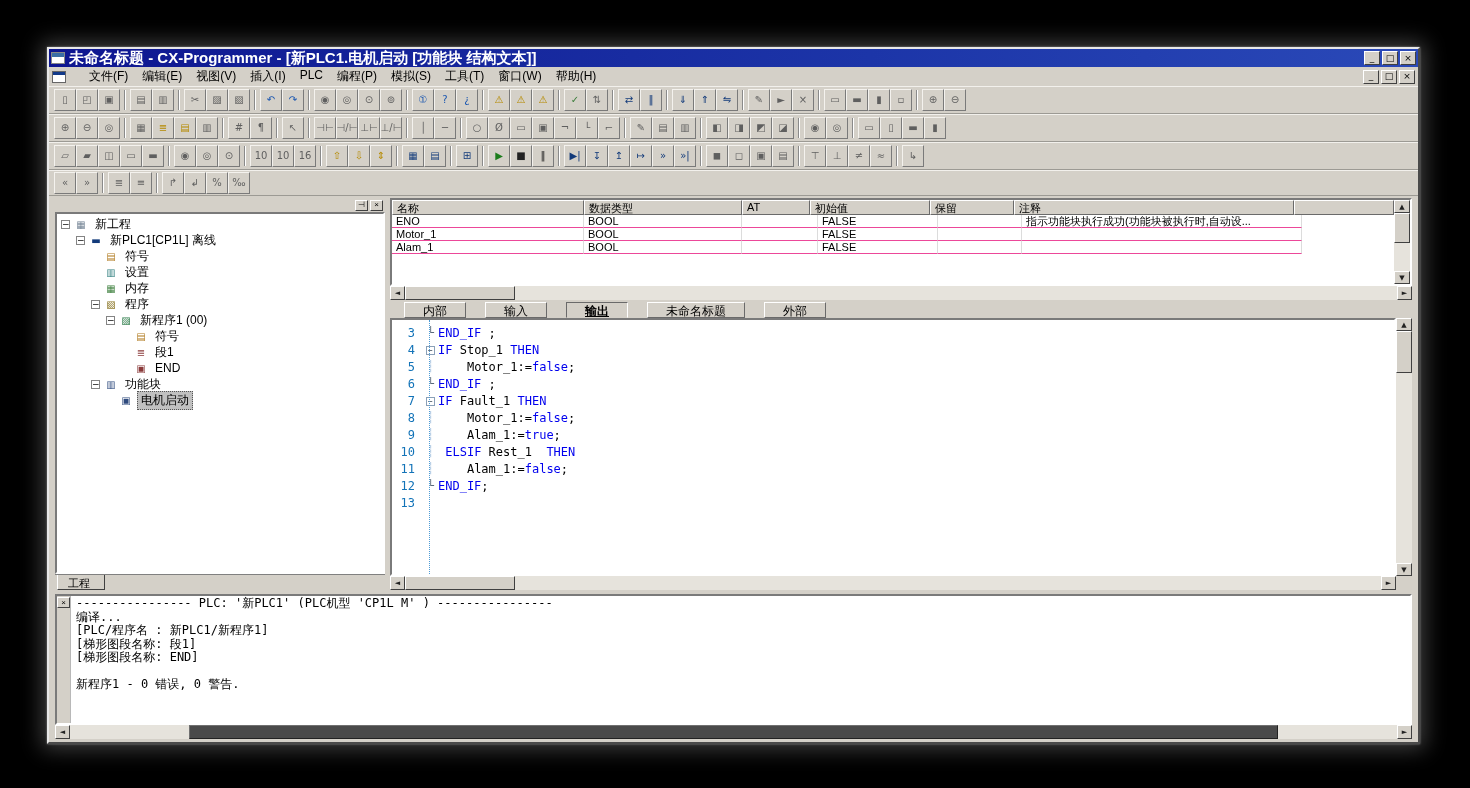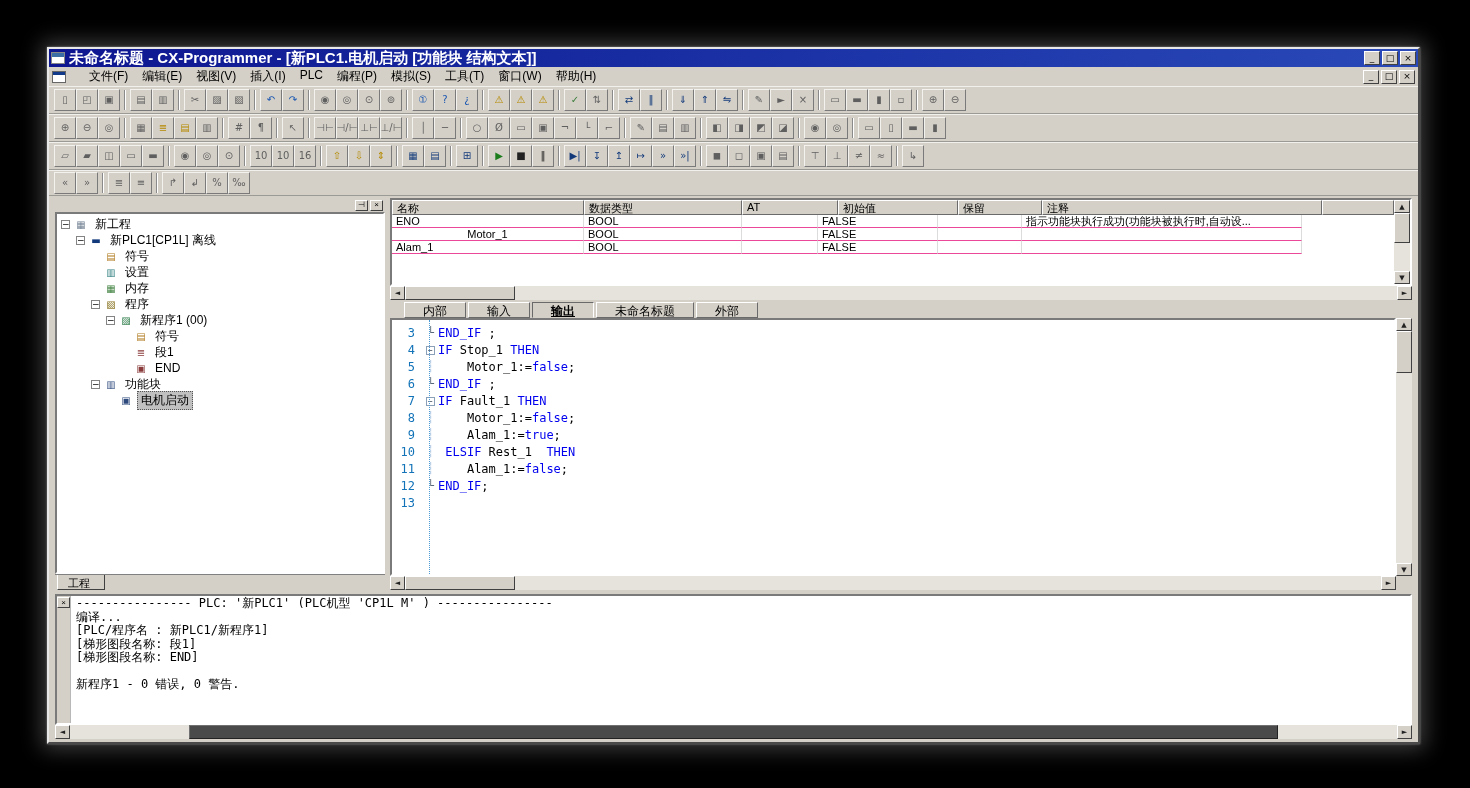--- a/index.html
+++ b/index.html
@@ -55,21 +55,21 @@
 .vbar .sbtn{width:16px;}
 .vtrack{flex:1;width:16px;position:relative;}
 .vthumb{position:absolute;left:0;top:0;width:16px;height:42px;background:#d4d0c8;border:1px solid;border-color:#fff #404040 #404040 #fff;}
 .hbar{height:14px;display:flex;background:#e6e3dc;flex:none;align-items:center;}
 .hbar .sbtn{height:14px;}
 .htrack{flex:1;height:14px;position:relative;}
 .hthumb{position:absolute;top:0;left:0;height:14px;width:110px;background:#d4d0c8;border:1px solid;border-color:#fff #404040 #404040 #fff;}
 .hthumb.dark{background:#4a4a4a;border-color:#707070 #222 #222 #707070;width:82%;left:9%;}
 .corner{width:16px;height:14px;background:#d4d0c8;flex:none;}
 
-.tabs-row{height:18px;display:flex;align-items:flex-end;padding-left:14px;gap:2px;background:#d4d0c8;flex:none;}
+.tabs-row{height:18px;display:flex;align-items:flex-end;padding-left:14px;gap:19px;background:#d4d0c8;flex:none;}
 .tab{height:16px;padding:0 18px;font-size:12px;background:#d4d0c8;border:1px solid;border-color:#fff #6a6a6a #6a6a6a #fff;cursor:default;}
 .tab.active{font-weight:bold;text-decoration:underline;border-color:#6a6a6a #fff #d4d0c8 #6a6a6a;}
 
 .editor-area{flex:1;display:flex;min-height:0;}
 .code-box{flex:1;background:#fff;border:2px solid;border-color:#7a7a7a #fff #fff #7a7a7a;position:relative;overflow:hidden;padding-top:4px;min-width:0;}
 .gutter-rule{position:absolute;left:37px;top:0;bottom:0;border-left:1px dotted #4d9bd6;}
 .code-line{display:flex;align-items:center;height:17px;font-family:"DejaVu Sans Mono","Liberation Mono",monospace;font-size:12px;}
 .ln{width:31px;text-align:right;padding-right:8px;color:#1273b8;flex:none;}
 .fold{width:15px;flex:none;color:#5a6a7a;font-size:11px;text-align:center;line-height:11px;}
 .fold.bar{color:#a8c4e0;}
@@ -595,36 +595,36 @@
     </div>
 
     <div class="vsplit"></div>
 
     <div class="right-panel">
       <div class="grid-area">
         <div class="grid-scroll" id="grid">
             <div class="ghead">
               <div class="gh" style="width: 192px;">名称</div>
               <div class="gh" style="width: 158px;">数据类型</div>
-              <div class="gh" style="width: 96px;">AT</div>
+              <div class="gh" style="width: 68px;">AT</div>
               <div class="gh" style="width: 120px;">初始值</div>
               <div class="gh" style="width: 84px;">保留</div>
               <div class="gh" style="width: 280px;">注释</div>
               <div class="gh fill"></div>
             </div>
             <div class="grow">
               <div class="gc" style="width: 192px;">ENO</div>
               <div class="gc" style="width: 158px;">BOOL</div>
               <div class="gc" style="width: 76px;"></div>
               <div class="gc" style="width: 120px;">FALSE</div>
               <div class="gc" style="width: 84px;"></div>
               <div class="gc" style="width: 280px;">指示功能块执行成功(功能块被执行时,自动设...</div>
             </div>
             <div class="grow">
-              <div class="gc" style="width: 192px; text-align: center;">Motor_1</div>
+              <div class="gc" style="width: 192px;">Motor_1</div>
               <div class="gc" style="width: 158px;">BOOL</div>
               <div class="gc" style="width: 76px;"></div>
               <div class="gc" style="width: 120px;">FALSE</div>
               <div class="gc" style="width: 84px;"></div>
               <div class="gc" style="width: 280px;"></div>
             </div>
             <div class="grow">
               <div class="gc" style="width: 192px;">Alam_1</div>
               <div class="gc" style="width: 158px;">BOOL</div>
               <div class="gc" style="width: 76px;"></div>

